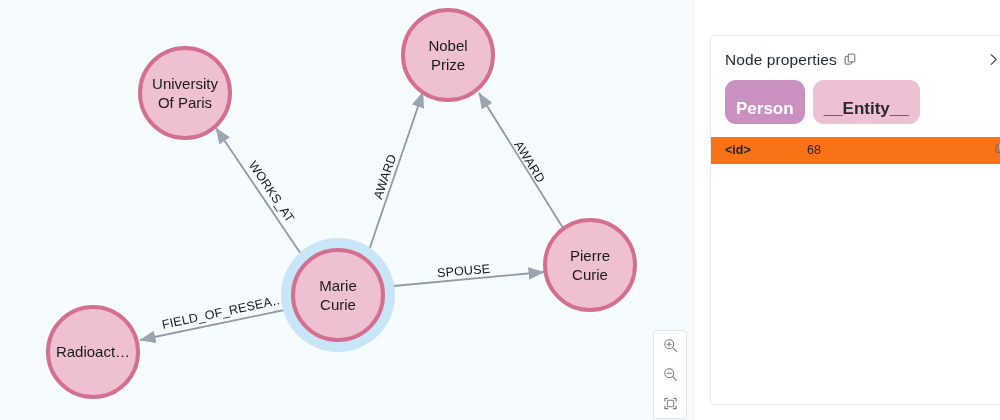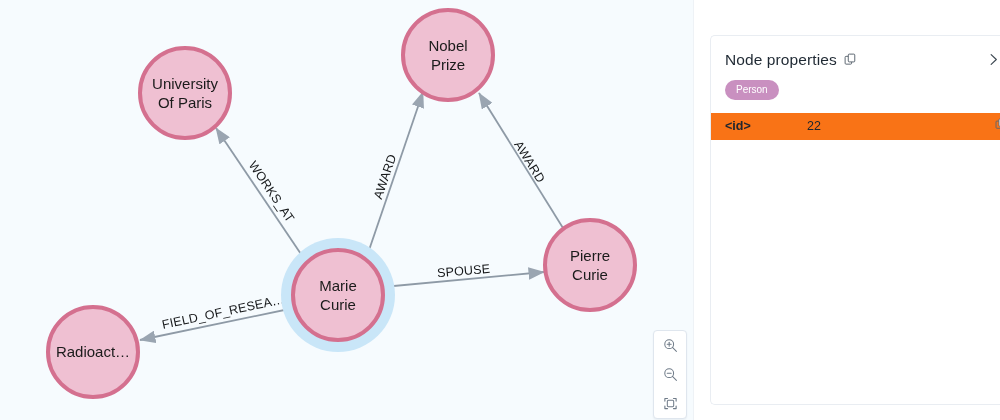--- a/index.html
+++ b/index.html
@@ -154,23 +154,23 @@
     padding: 2px;
   }
 
   #label-chips {
     display: flex;
     gap: 8px;
     padding: 11px 14px 0 14px;
   }
 
   .chip {
-    font-size: 10px;
-    font-weight: normal;
-    padding: 4px 11px 5px 11px;
+    font-size: 17px;
+    font-weight: bold;
+    padding: 20px 11px 5px 11px;
     border-radius: 11px;
     color: #ffffff;
     line-height: 1.1;
     white-space: nowrap;
     cursor: pointer;
   }
 
   .chip-person { background: #c990c0; }
   .chip-entity { background: #eec0d4; color: #2a2a2a; }
 
@@ -326,27 +326,28 @@
         </span>
         <span id="panel-collapse">
           <svg width="15" height="15" viewBox="0 0 16 16">
             <polyline points="5.5,2.8 11,8 5.5,13.2" fill="none" stroke="#3d4852" stroke-width="1.25" stroke-linecap="round" stroke-linejoin="round"></polyline>
           </svg>
         </span>
       </div>
 
       <div id="label-chips">
         <span class="chip chip-person">Person</span>
+        <span class="chip chip-entity">__Entity__</span>
       </div>
 
       <table id="prop-table">
         <tbody>
           <tr class="prop-row-alt">
             <td class="prop-key">&lt;id&gt;</td>
-            <td class="prop-val">22</td>
+            <td class="prop-val">68</td>
             <td class="prop-copy">
               <svg width="12" height="12" viewBox="0 0 14 14">
                 <rect x="1.2" y="3.6" width="7" height="8.4" rx="1" fill="none" stroke="#5b6670" stroke-width="1.05"></rect>
                 <rect x="4.6" y="1.2" width="7" height="8.4" rx="1" fill="#f5f6f8" stroke="#5b6670" stroke-width="1.05"></rect>
               </svg>
             </td>
           </tr>
         </tbody>
       </table>
 

